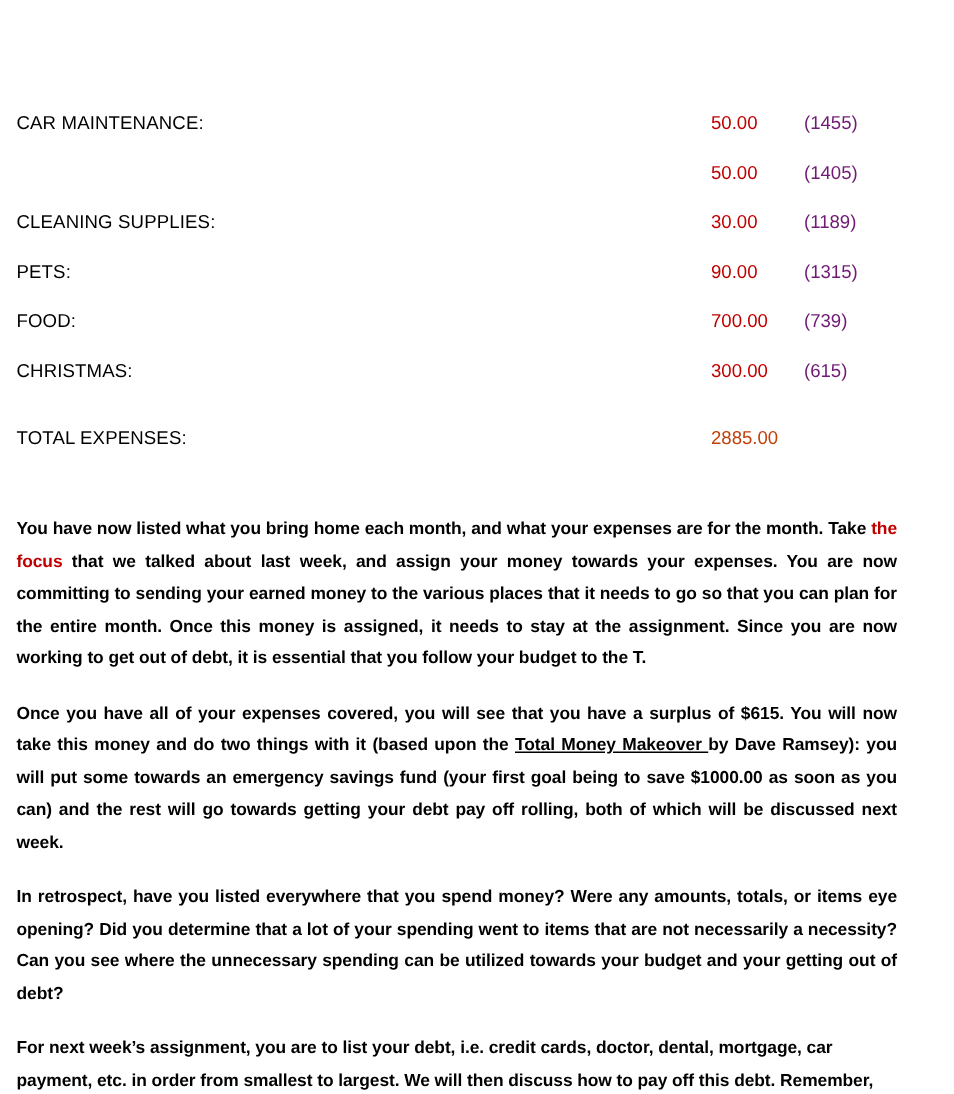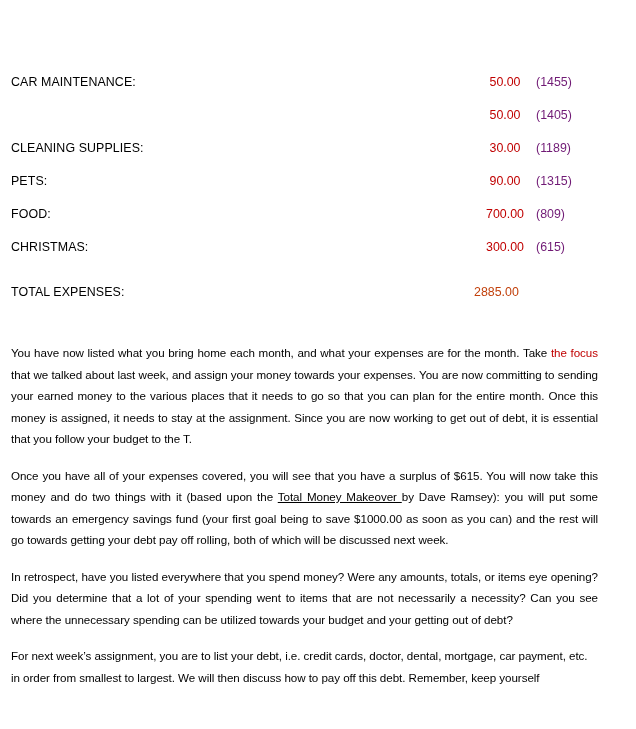--- a/index.html
+++ b/index.html
@@ -38,21 +38,21 @@
   .exp-label {
     flex: 0 0 auto;
     letter-spacing: 0.1px;
   }
   .exp-spacer {
     flex: 1 1 auto;
   }
   .exp-amount {
     flex: 0 0 auto;
     width: 62px;
-    text-align: center;
+    text-align: left;
     color: #C00000;
   }
   .exp-balance {
     flex: 0 0 auto;
     width: 62px;
     text-align: left;
     color: #701a75;
   }
 
   .total-row {
@@ -73,21 +73,21 @@
     color: #c2410c;
     padding-left: 2px;
   }
 
   
   .body-copy {
     margin-top: 42px;
   }
   .para {
     font-size: 11.6px;
-    font-weight: normal;
+    font-weight: bold;
     line-height: 21.5px;
     text-align: justify;
     text-justify: inter-word;
     margin: 0 0 15px 0;
     letter-spacing: -0.05px;
   }
   .para:last-child { margin-bottom: 0; }
   .para.no-justify { text-align: left; }
   .red { color: #C00000; }
   .underline { text-decoration: underline; }
@@ -123,21 +123,21 @@
       <span class="exp-label">PETS:</span>
       <span class="exp-spacer"></span>
       <span class="exp-amount">90.00</span>
       <span class="exp-balance">(1315)</span>
     </div>
 
     <div class="expense-row">
       <span class="exp-label">FOOD:</span>
       <span class="exp-spacer"></span>
       <span class="exp-amount">700.00</span>
-      <span class="exp-balance">(809)</span>
+      <span class="exp-balance">(739)</span>
     </div>
 
     <div class="expense-row">
       <span class="exp-label">CHRISTMAS:</span>
       <span class="exp-spacer"></span>
       <span class="exp-amount">300.00</span>
       <span class="exp-balance">(615)</span>
     </div>
 
     <div class="total-row">

